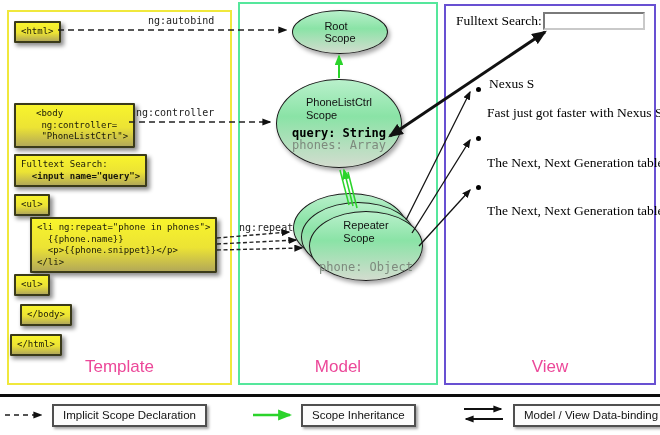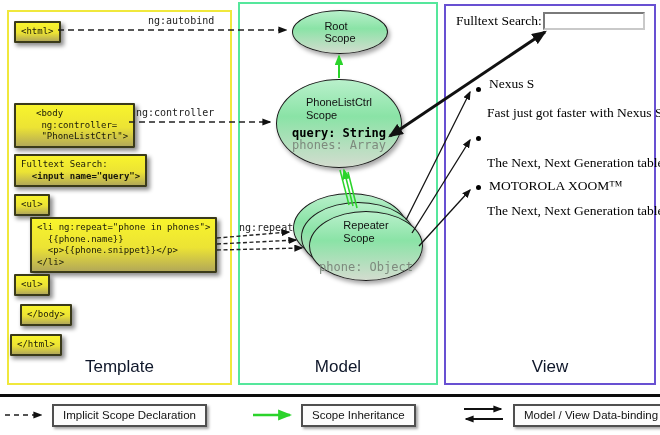--- a/index.html
+++ b/index.html
@@ -2,21 +2,21 @@
 <html><head>
 <meta charset="utf-8">
 <style>
   html,body{margin:0;padding:0;background:#fff;}
   #stage{position:relative;width:660px;height:435px;background:#fff;overflow:hidden;
          font-family:"Liberation Sans",sans-serif;}
   .panel{position:absolute;background:#fff;z-index:1;}
   #panel-template{left:7px;top:10px;width:221px;height:371px;border:2px solid #f0e83c;}
   #panel-model{left:238px;top:2px;width:196px;height:379px;border:2px solid #55e79c;}
   #panel-view{left:444px;top:4px;width:208px;height:377px;border:2px solid #6850d2;}
-  .panel-label{position:absolute;bottom:6px;width:100%;text-align:center;font-size:17px;color:#0f172a;}
+  .panel-label{position:absolute;bottom:6px;width:100%;text-align:center;font-size:17px;color:#ec4899;}
   .codebox{position:absolute;z-index:2;border:2px solid #3a3a1a;border-radius:1px;
            background:linear-gradient(180deg,#f8f42c 0%,#ece334 55%,#b3a958 100%);
            box-shadow:2.5px 3px 4px rgba(0,0,0,0.45);
            font-family:"DejaVu Sans Mono","Liberation Mono",monospace;
            font-size:9px;line-height:11.5px;color:#18180a;padding:3px 5px;white-space:pre;}
   .bold{font-weight:bold;}
   .arrow-label{position:absolute;z-index:4;font-family:"DejaVu Sans Mono","Liberation Mono",monospace;
            font-size:10px;font-weight:normal;color:#222;white-space:pre;}
   .ellipse{position:absolute;z-index:3;border:1.6px solid #1a1a1a;border-radius:50%;
            background:linear-gradient(180deg,#b9f0cb 0%,#8ae3a6 42%,#d3dccf 100%);
@@ -97,21 +97,20 @@
   <input id="view-input" value="" style="">
 
   <div class="bullet-dot" style="left:476px;top:87px;"></div>
   <div class="view-text" style="left:489px;top:76px;">Nexus S</div>
   <div class="view-text" style="left:487px;top:105px;">Fast just got faster with Nexus S.</div>
 
   <div class="bullet-dot" style="left:476px;top:136px;"></div>
   <div class="view-text" style="left:487px;top:155px;">The Next, Next Generation tablet.</div>
 
   <div class="bullet-dot" style="left:476px;top:185px;"></div>
-  <div class="view-text" style="left:489px;top:178px;">MOTOROLA XOOM™</div>
   <div class="view-text" style="left:487px;top:203px;">The Next, Next Generation tablet.</div>
 
   <svg id="svg-arrows" width="660" height="435">
     <defs>
       <marker id="ab" viewBox="0 0 10 8" markerWidth="9" markerHeight="7.2" refX="8.5" refY="4" orient="auto" markerUnits="userSpaceOnUse">
           <path d="M0,0L10,4L0,8Z" fill="#111"></path>
         </marker>
       <marker id="abl" viewBox="0 0 10 8" markerWidth="15" markerHeight="12" refX="8.5" refY="4" orient="auto-start-reverse" markerUnits="userSpaceOnUse">
           <path d="M0,0L10,4L0,8Z" fill="#111"></path>
         </marker>

